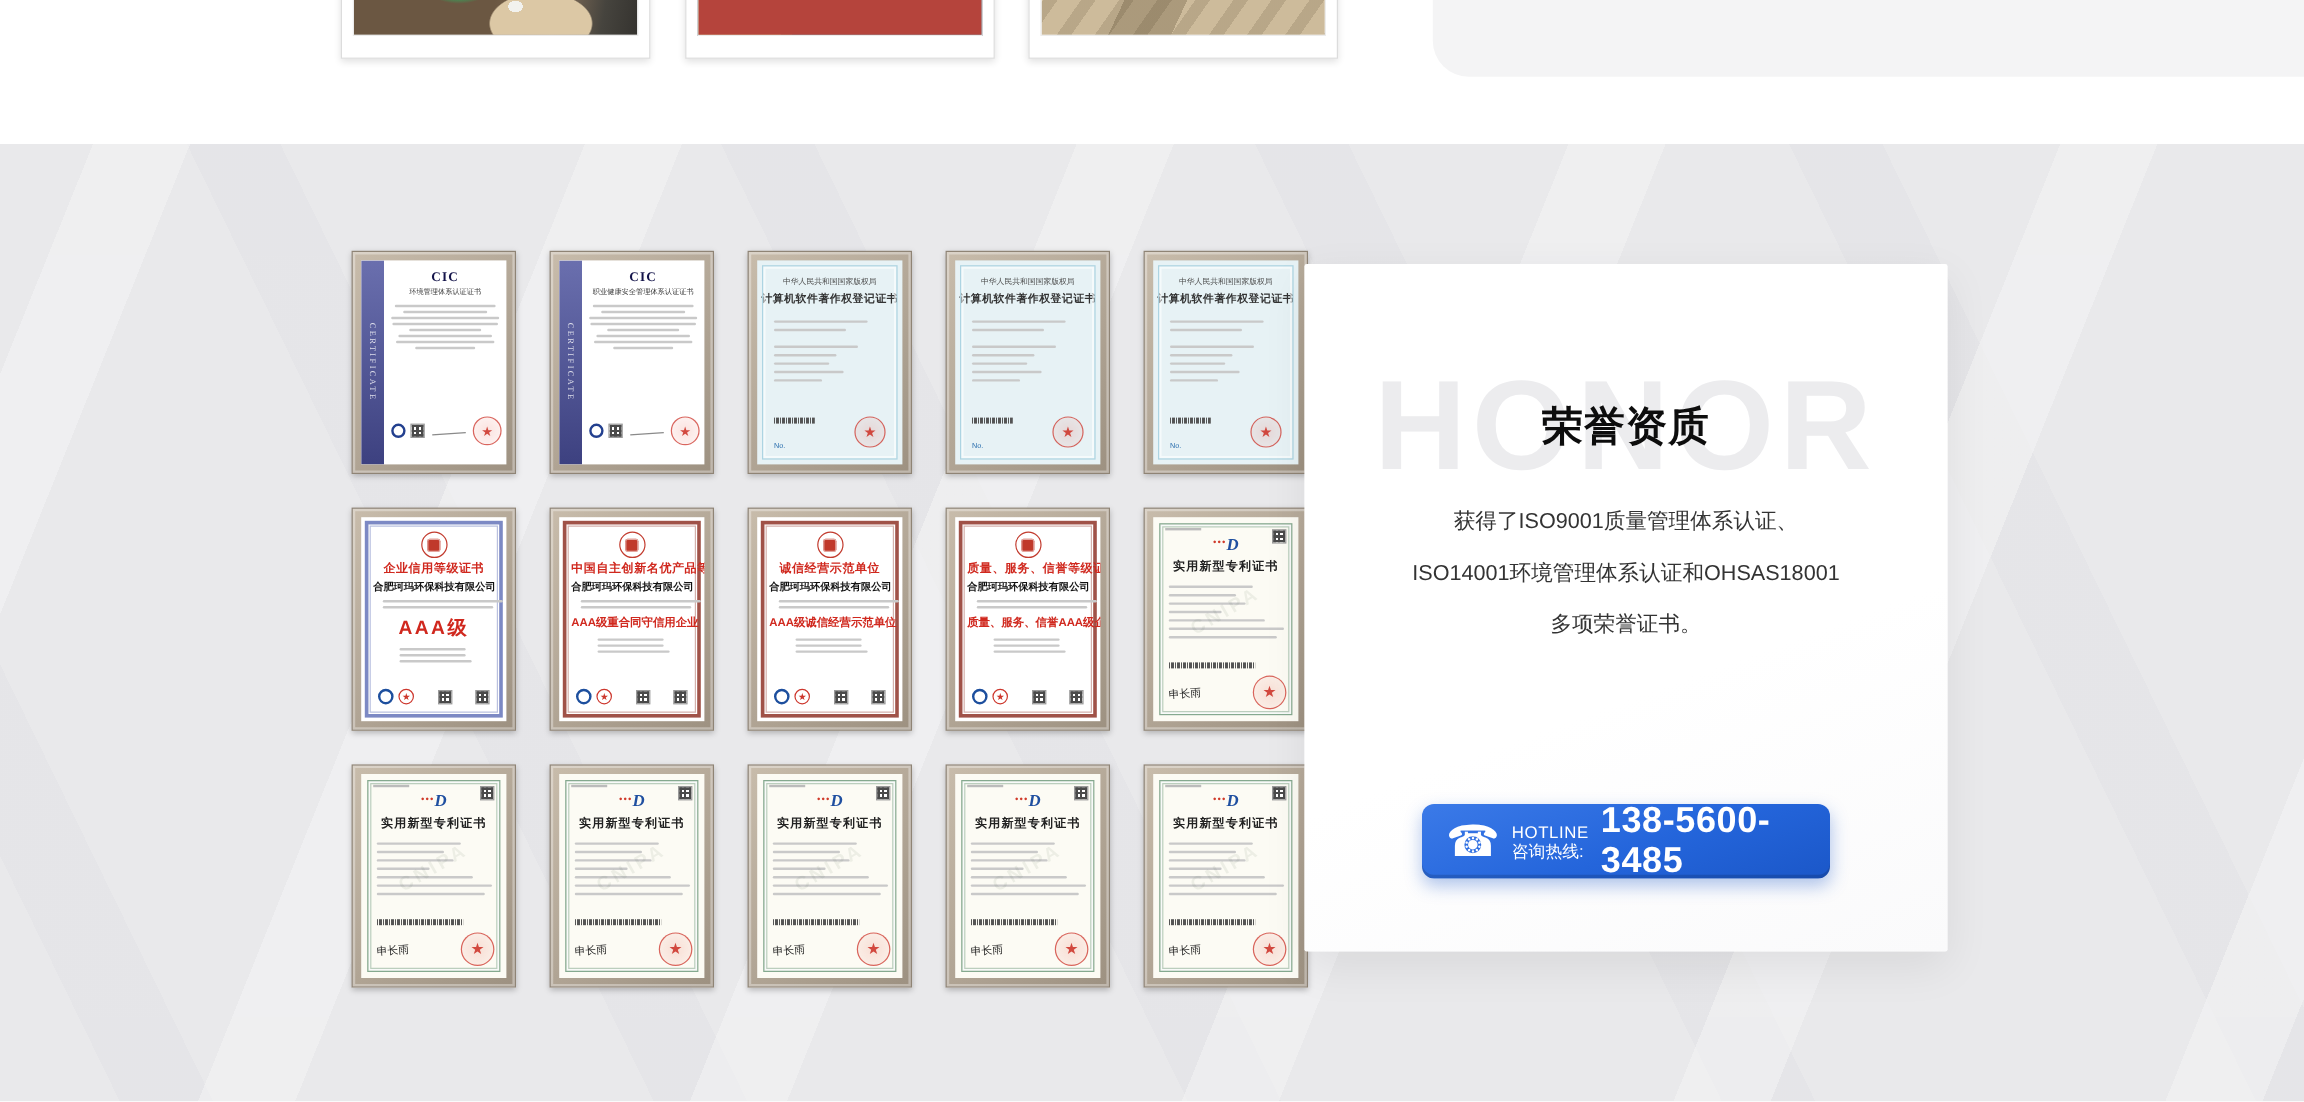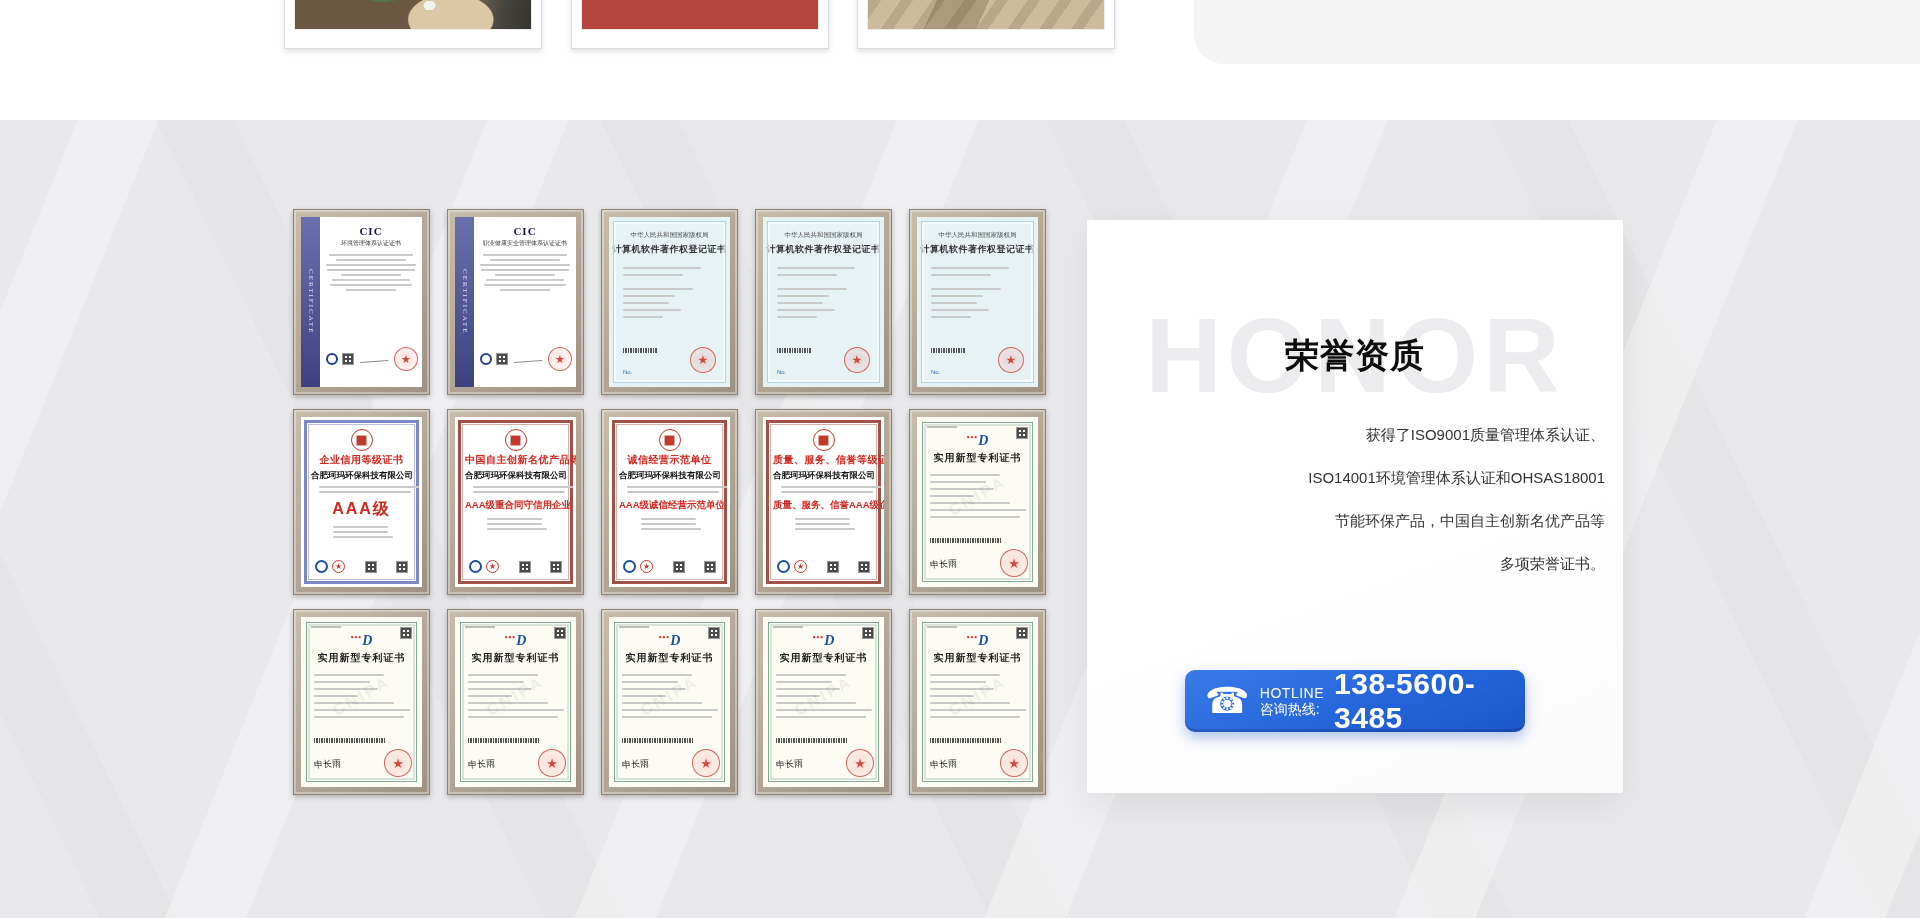--- a/index.html
+++ b/index.html
@@ -44,21 +44,21 @@
     background:
       repeating-linear-gradient(112deg, rgba(255,255,255,0) 0 150px, rgba(255,255,255,.55) 150px 225px, rgba(255,255,255,0) 225px 380px),
       repeating-linear-gradient(64deg, rgba(255,255,255,0) 0 170px, rgba(222,222,227,.6) 170px 240px, rgba(255,255,255,0) 240px 400px);
     opacity:.5;
   }
 
   
   .cert-grid{
     position:absolute;left:293px;top:89px;
     display:grid;grid-template-columns:repeat(5,137px);grid-auto-rows:186px;
-    column-gap:17px;row-gap:14px;z-index:2;
+    column-gap:17px;row-gap:14px;z-index:2;gap:28px;
   }
   .cert{
     width:137px;height:186px;padding:7px;
     background:linear-gradient(135deg,#c8bcab,#b1a595 55%,#9d9181);
     border:1px solid #8f8475;
     box-shadow:inset 0 0 0 2px rgba(255,255,255,.35), 0 2px 5px rgba(0,0,0,.25);
   }
   .paper{position:relative;width:100%;height:100%;background:#fff;overflow:hidden;}
   .ln{height:2px;background:#c9c9c9;margin:3px auto;border-radius:1px;}
   .qr{width:12px;height:12px;border:1px solid #9a9a9a;
@@ -135,21 +135,21 @@
   .honor-watermark{
     position:absolute;left:0;right:0;top:82px;text-align:center;
     font-size:106px;line-height:1;font-weight:bold;color:#ececee;letter-spacing:5px;
     user-select:none;
   }
   .honor-title{
     position:absolute;left:0;right:0;top:113px;text-align:center;
     font-size:34px;font-weight:bold;color:#0d0d0d;letter-spacing:1px;
   }
   .honor-paragraph{position:absolute;left:18px;right:18px;top:193px;}
-  .para-line{text-align:right;font-size:15px;line-height:43px;color:#333;}
+  .para-line{text-align:center;font-size:18px;line-height:43px;color:#333;}
 
   .hotline-btn{
     position:absolute;left:50%;top:450px;transform:translateX(-50%);
     width:340px;height:62px;border-radius:10px;cursor:pointer;
     background:linear-gradient(160deg,#3b7ae8 0%,#2465db 55%,#1b57c8 100%);
     box-shadow:0 6px 14px rgba(30,90,200,.35), inset 0 -3px 0 rgba(0,0,0,.14);
     display:flex;align-items:center;padding-left:20px;color:#fff;
   }
   .phone-glyph{font-size:36px;line-height:1;color:#fff;}
   .hotline-labels{margin-left:10px;display:flex;flex-direction:column;justify-content:center;}
@@ -533,21 +533,20 @@
           </div>
         </div>
       </div>
 
     <div class="honor-card">
       <div class="honor-watermark">HONOR</div>
       <div class="honor-title">荣誉资质</div>
       <div class="honor-paragraph">
         <div class="para-line">获得了ISO9001质量管理体系认证、</div>
         <div class="para-line">ISO14001环境管理体系认证和OHSAS18001</div>
-        <div class="para-line">节能环保产品，中国自主创新名优产品等</div>
         <div class="para-line">多项荣誉证书。</div>
       </div>
       <div class="hotline-btn">
         <span class="phone-glyph">☎</span>
         <span class="hotline-labels">
           <span class="hotline-en">HOTLINE</span>
           <span class="hotline-zh">咨询热线:</span>
         </span>
         <span class="hotline-number">138-5600-3485</span>
       </div>

